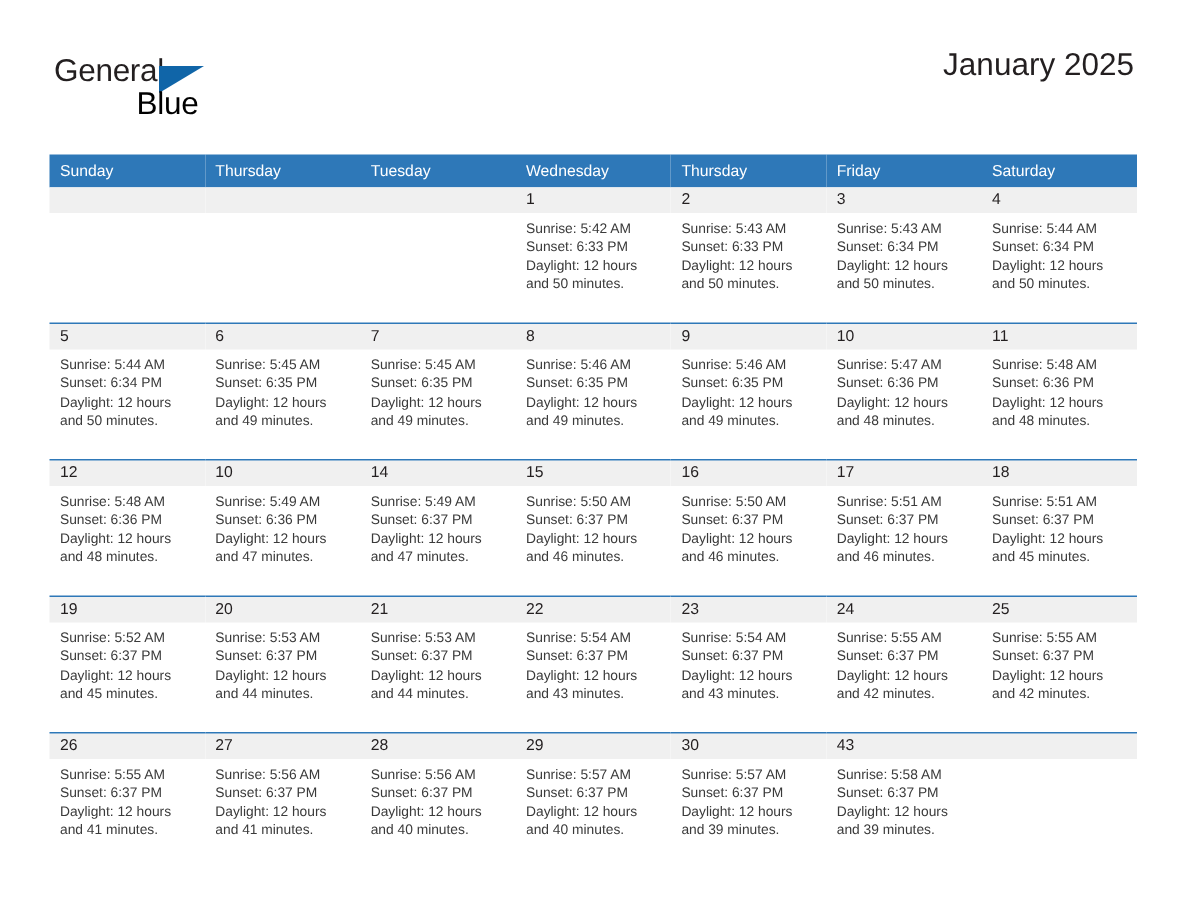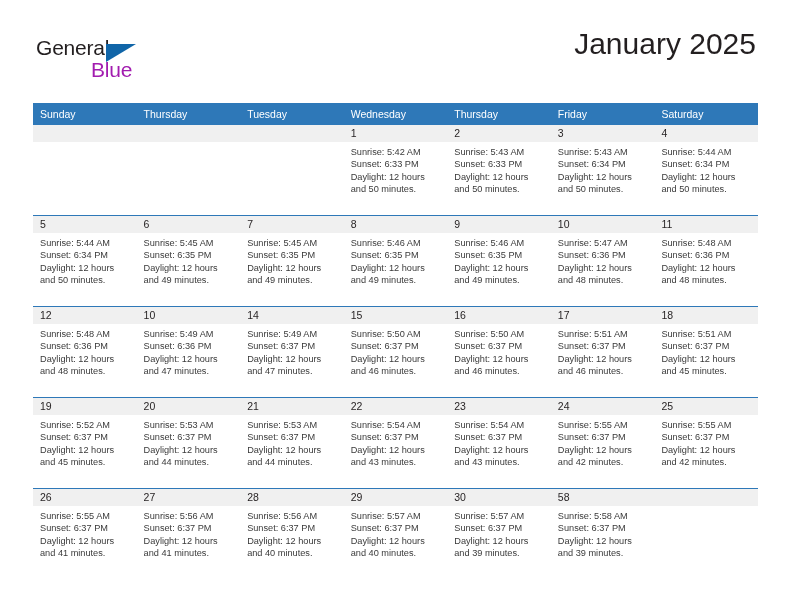--- a/index.html
+++ b/index.html
@@ -46,42 +46,42 @@
     color: #231f20;
     line-height: 24px;
     white-space: nowrap;
   }
   .logo-blue {
     position: absolute;
     left: 55px;
     top: 22px;
     font-size: 21px;
     letter-spacing: -0.2px;
-    color: #a21caf;
+    color: #000000;
     line-height: 24px;
     white-space: nowrap;
   }
   .logo-tri {
     position: absolute;
     left: 70px;
     top: 8px;
     width: 0;
     height: 0;
     border-left: 30px solid #1065a8;
     border-bottom: 18px solid transparent;
   }
 
   .title-block {
     position: absolute;
     right: 36px;
     top: 28px;
     text-align: right;
   }
   .cal-title {
-    font-size: 30px;
+    font-size: 21px;
     font-weight: normal;
     color: #231f20;
     line-height: 32px;
     white-space: nowrap;
   }
   .cal-subtitle {
     margin-top: 8px;
     font-size: 13.5px;
     color: #231f20;
     line-height: 16px;
@@ -473,21 +473,21 @@
             <td class="day">
               <div class="daynum-band">30</div>
               <div class="detail">
                 <div>Sunrise: 5:57 AM</div>
                 <div>Sunset: 6:37 PM</div>
                 <div>Daylight: 12 hours</div>
                 <div>and 39 minutes.</div>
               </div>
             </td>
             <td class="day">
-              <div class="daynum-band">58</div>
+              <div class="daynum-band">43</div>
               <div class="detail">
                 <div>Sunrise: 5:58 AM</div>
                 <div>Sunset: 6:37 PM</div>
                 <div>Daylight: 12 hours</div>
                 <div>and 39 minutes.</div>
               </div>
             </td>
             <td class="day empty">
               <div class="daynum-band"></div>
             </td>

